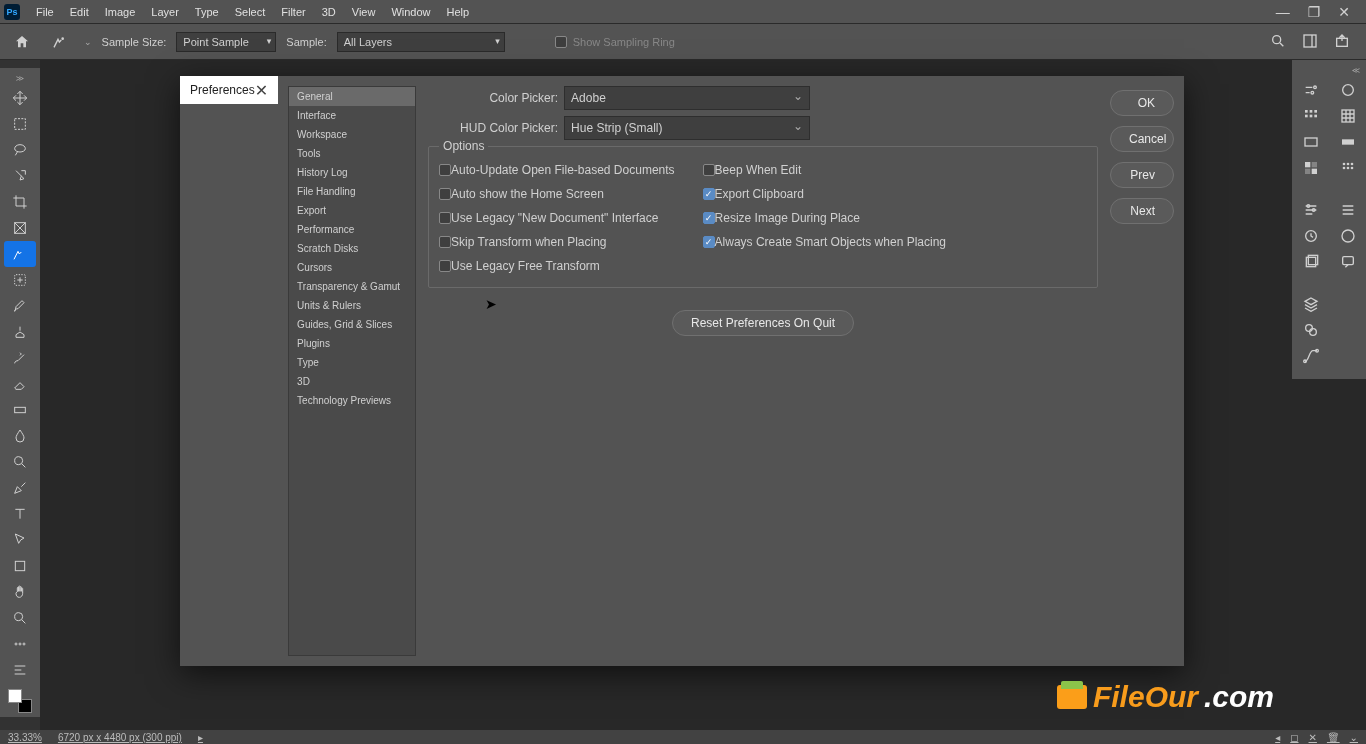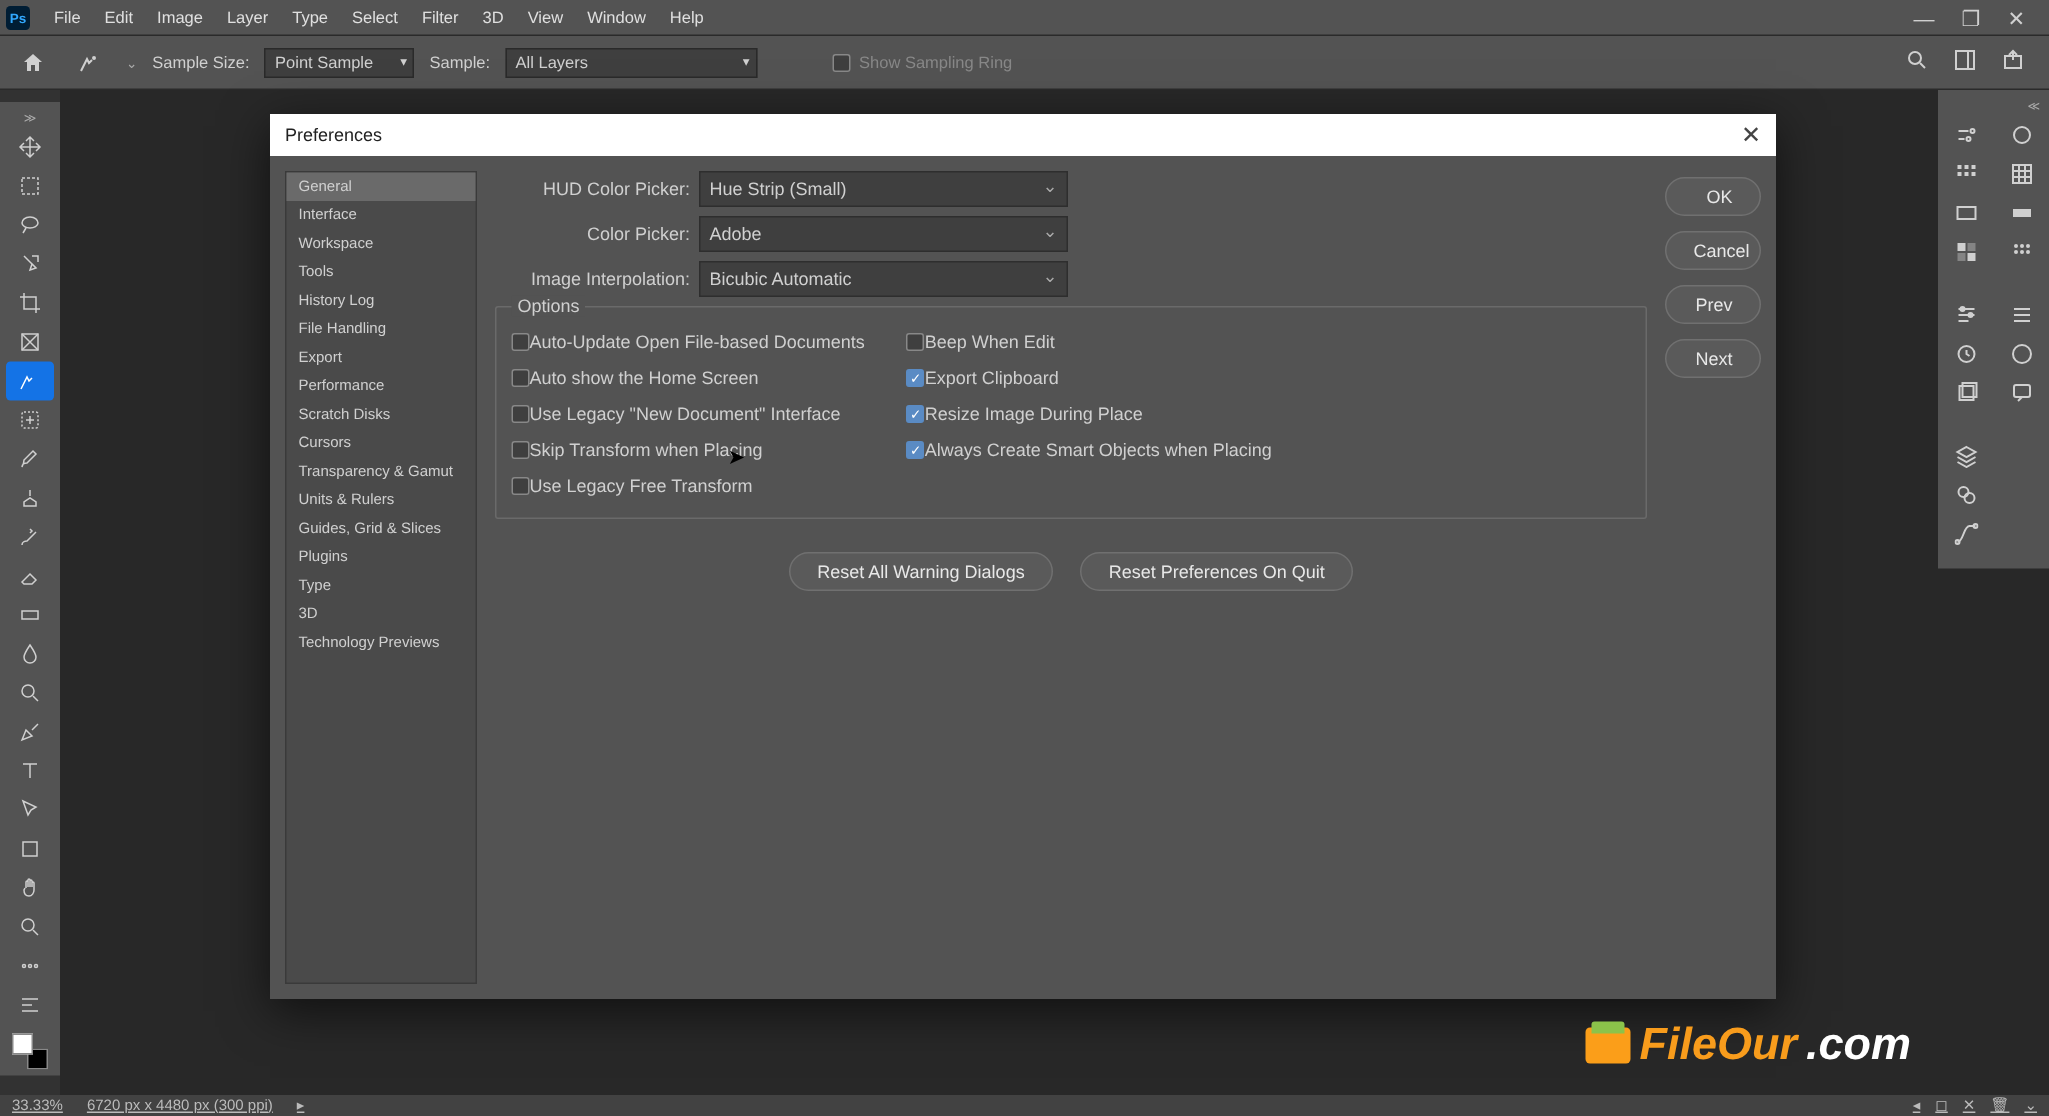--- a/index.html
+++ b/index.html
@@ -36,21 +36,21 @@
 .right-top .collapse-btn { font-size: 8px; color: #aaa; text-align: right; padding: 2px 6px; }
 .panel-row { display: flex; }
 .panel-col { flex: 1; display: flex; flex-direction: column; align-items: center; padding-bottom: 6px; }
 .panel-icon { width: 28px; height: 26px; display: flex; align-items: center; justify-content: center; color: #d0d0d0; }
 .panel-sep { height:10px; }
 
 
 .canvas { position: absolute; left: 40px; top: 60px; right: 0; bottom: 14px; background: #282828; }
 
 
-.dialog { position: absolute; left: 180px; top: 76px; width: 1004px; height: 590px; background: #535353; box-shadow: 0 8px 30px rgba(0,0,0,.6); display: flex; flex-direction: column; }
+.dialog { position: absolute; left: 180px; top: 76px; width: 1004px; height: 590px; background: #535353; box-shadow: 0 8px 30px rgba(0,0,0,.6); display: flex; flex-direction: row; }
 .dialog-titlebar { height: 28px; background: #fff; color: #222; display: flex; align-items: center; padding: 0 10px; font-size: 12px; }
 .dialog-close { margin-left: auto; font-size: 16px; cursor: pointer; color: #444; }
 .dialog-body { flex: 1; display: flex; padding: 10px; gap: 0; }
 .sidebar { width: 128px; background: #4a4a4a; border: 1px solid #3a3a3a; }
 .sidebar-item { padding: 4px 8px; color: #d0d0d0; font-size: 10px; cursor: pointer; }
 .sidebar-item.selected { background: #6a6a6a; }
 .content { flex: 1; padding: 0 12px; }
 .field-row { display: flex; align-items: center; margin-bottom: 6px; }
 .field-label { width: 130px; text-align: right; color: #d0d0d0; margin-right: 6px; font-size: 12px; }
 .select { flex: 1; max-width: 246px; background: #3f3f3f; border: 1px solid #2e2e2e; color: #d0d0d0; padding: 4px 6px; position: relative; font-size: 12px; }
@@ -427,30 +427,26 @@
         <div class="sidebar-item">Transparency &amp; Gamut</div>
         <div class="sidebar-item">Units &amp; Rulers</div>
         <div class="sidebar-item">Guides, Grid &amp; Slices</div>
         <div class="sidebar-item">Plugins</div>
         <div class="sidebar-item">Type</div>
         <div class="sidebar-item">3D</div>
         <div class="sidebar-item">Technology Previews</div>
       </div>
     <div class="content">
       <div class="field-row">
+        <div class="field-label">Color Picker:</div>
+        <div class="select"><span>Adobe</span></div>
+      </div>
+      <div class="field-row">
         <div class="field-label">HUD Color Picker:</div>
         <div class="select"><span>Hue Strip (Small)</span></div>
-      </div>
-      <div class="field-row">
-        <div class="field-label">Color Picker:</div>
-        <div class="select"><span>Adobe</span></div>
-      </div>
-      <div class="field-row">
-        <div class="field-label">Image Interpolation:</div>
-        <div class="select"><span>Bicubic Automatic</span></div>
       </div>
       <div class="fieldset">
         <div class="fieldset-legend">Options</div>
         <div class="check-cols">
           <div class="check-col" id="opts-left">
               <div class="check-item">
                 <span class="chk"></span>
                 <span>Auto-Update Open File-based Documents</span>
               </div>
               <div class="check-item">
@@ -484,21 +480,20 @@
                 <span>Resize Image During Place</span>
               </div>
               <div class="check-item">
                 <span class="chk checked">✓</span>
                 <span>Always Create Smart Objects when Placing</span>
               </div>
             </div>
         </div>
       </div>
       <div class="btn-row">
-        <div class="btn">Reset All Warning Dialogs</div>
         <div class="btn">Reset Preferences On Quit</div>
       </div>
     </div>
     <div class="right-btns">
       <div class="btn">OK</div>
       <div class="btn">Cancel</div>
       <div class="btn">Prev</div>
       <div class="btn">Next</div>
     </div>
   </div>

